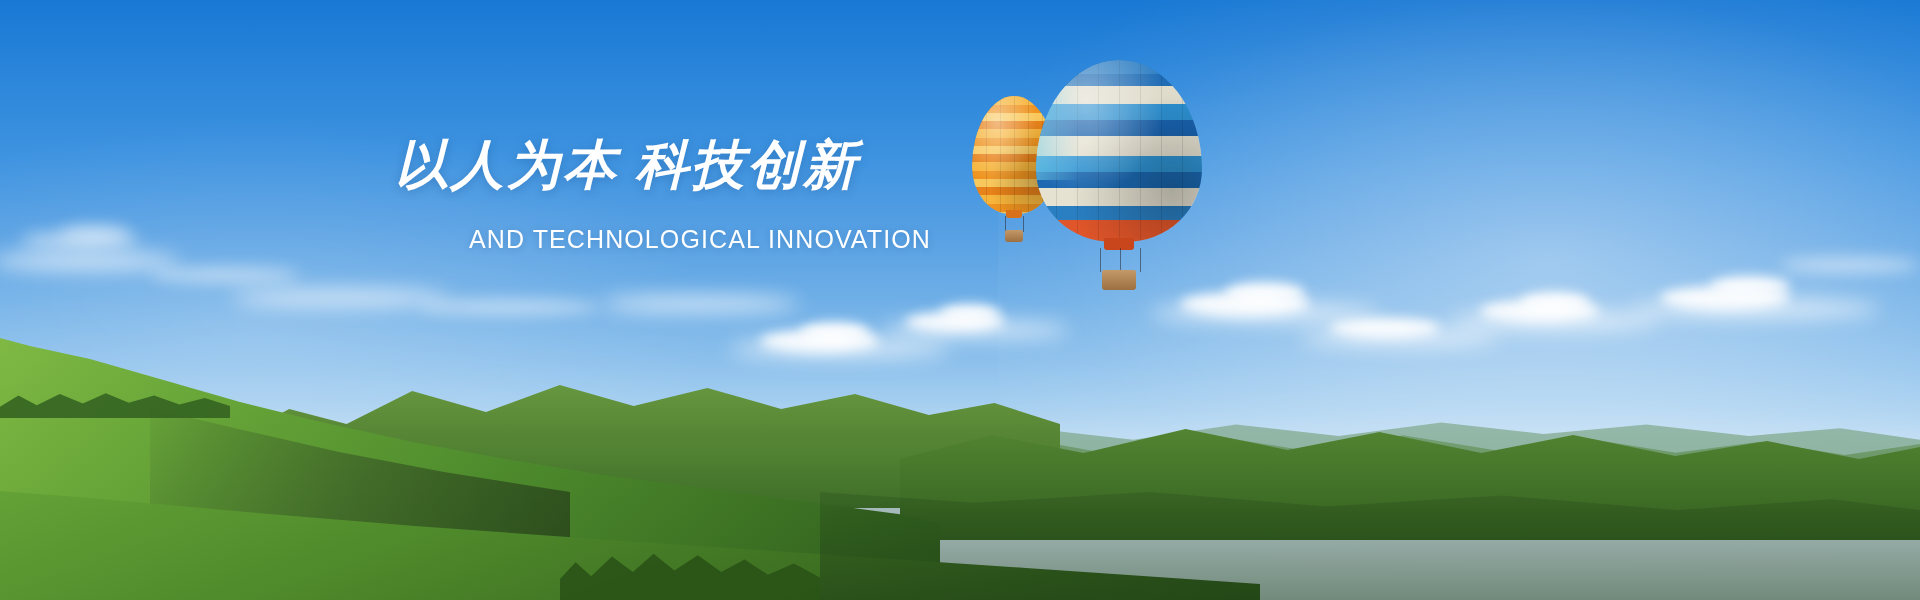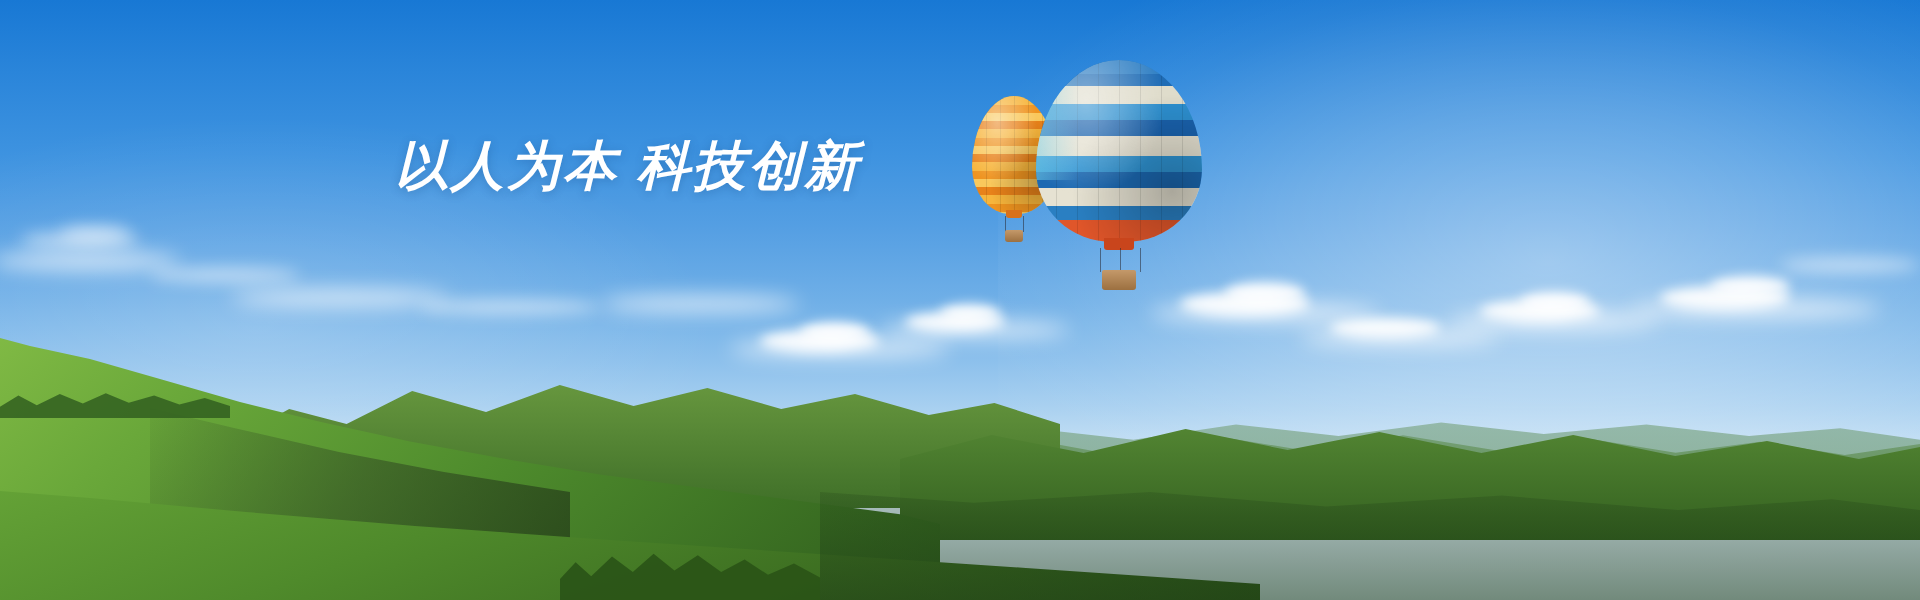--- a/index.html
+++ b/index.html
@@ -97,21 +97,21 @@
   .ridge { position:absolute; }
 
   
   .copy {
     position:absolute;
     left:395px; top:136px;
     width:700px;
     text-align:left;
   }
   .headline {
-    font-family:Liberation Sans, sans-serif;
+    font-family:Liberation Serif, serif;
     font-size:53px;
     font-weight:700;
     font-style:italic;
     color:#ffffff;
     letter-spacing:3px;
     line-height:1.12;
     white-space:nowrap;
     text-shadow:0 2px 10px rgba(20,70,130,0.30);
   }
   .subtitle {
@@ -281,16 +281,17 @@
            background:#315f20;
            clip-path:polygon(0% 72%, 8% 44%, 16% 68%, 26% 40%, 36% 64%, 46% 38%,
              56% 62%, 67% 44%, 78% 66%, 89% 50%, 100% 70%,
              100% 100%, 0% 100%);
            opacity:0.85;"></div>
   </div>
 
   <div class="copy">
     <div class="headline">以人为本  科技创新</div>
     <div class="subtitle">
+      <div class="sub-line-2">AND TECHNOLOGICAL INNOVATION</div>
     </div>
   </div>
 
 </div>
 
 </body></html>

